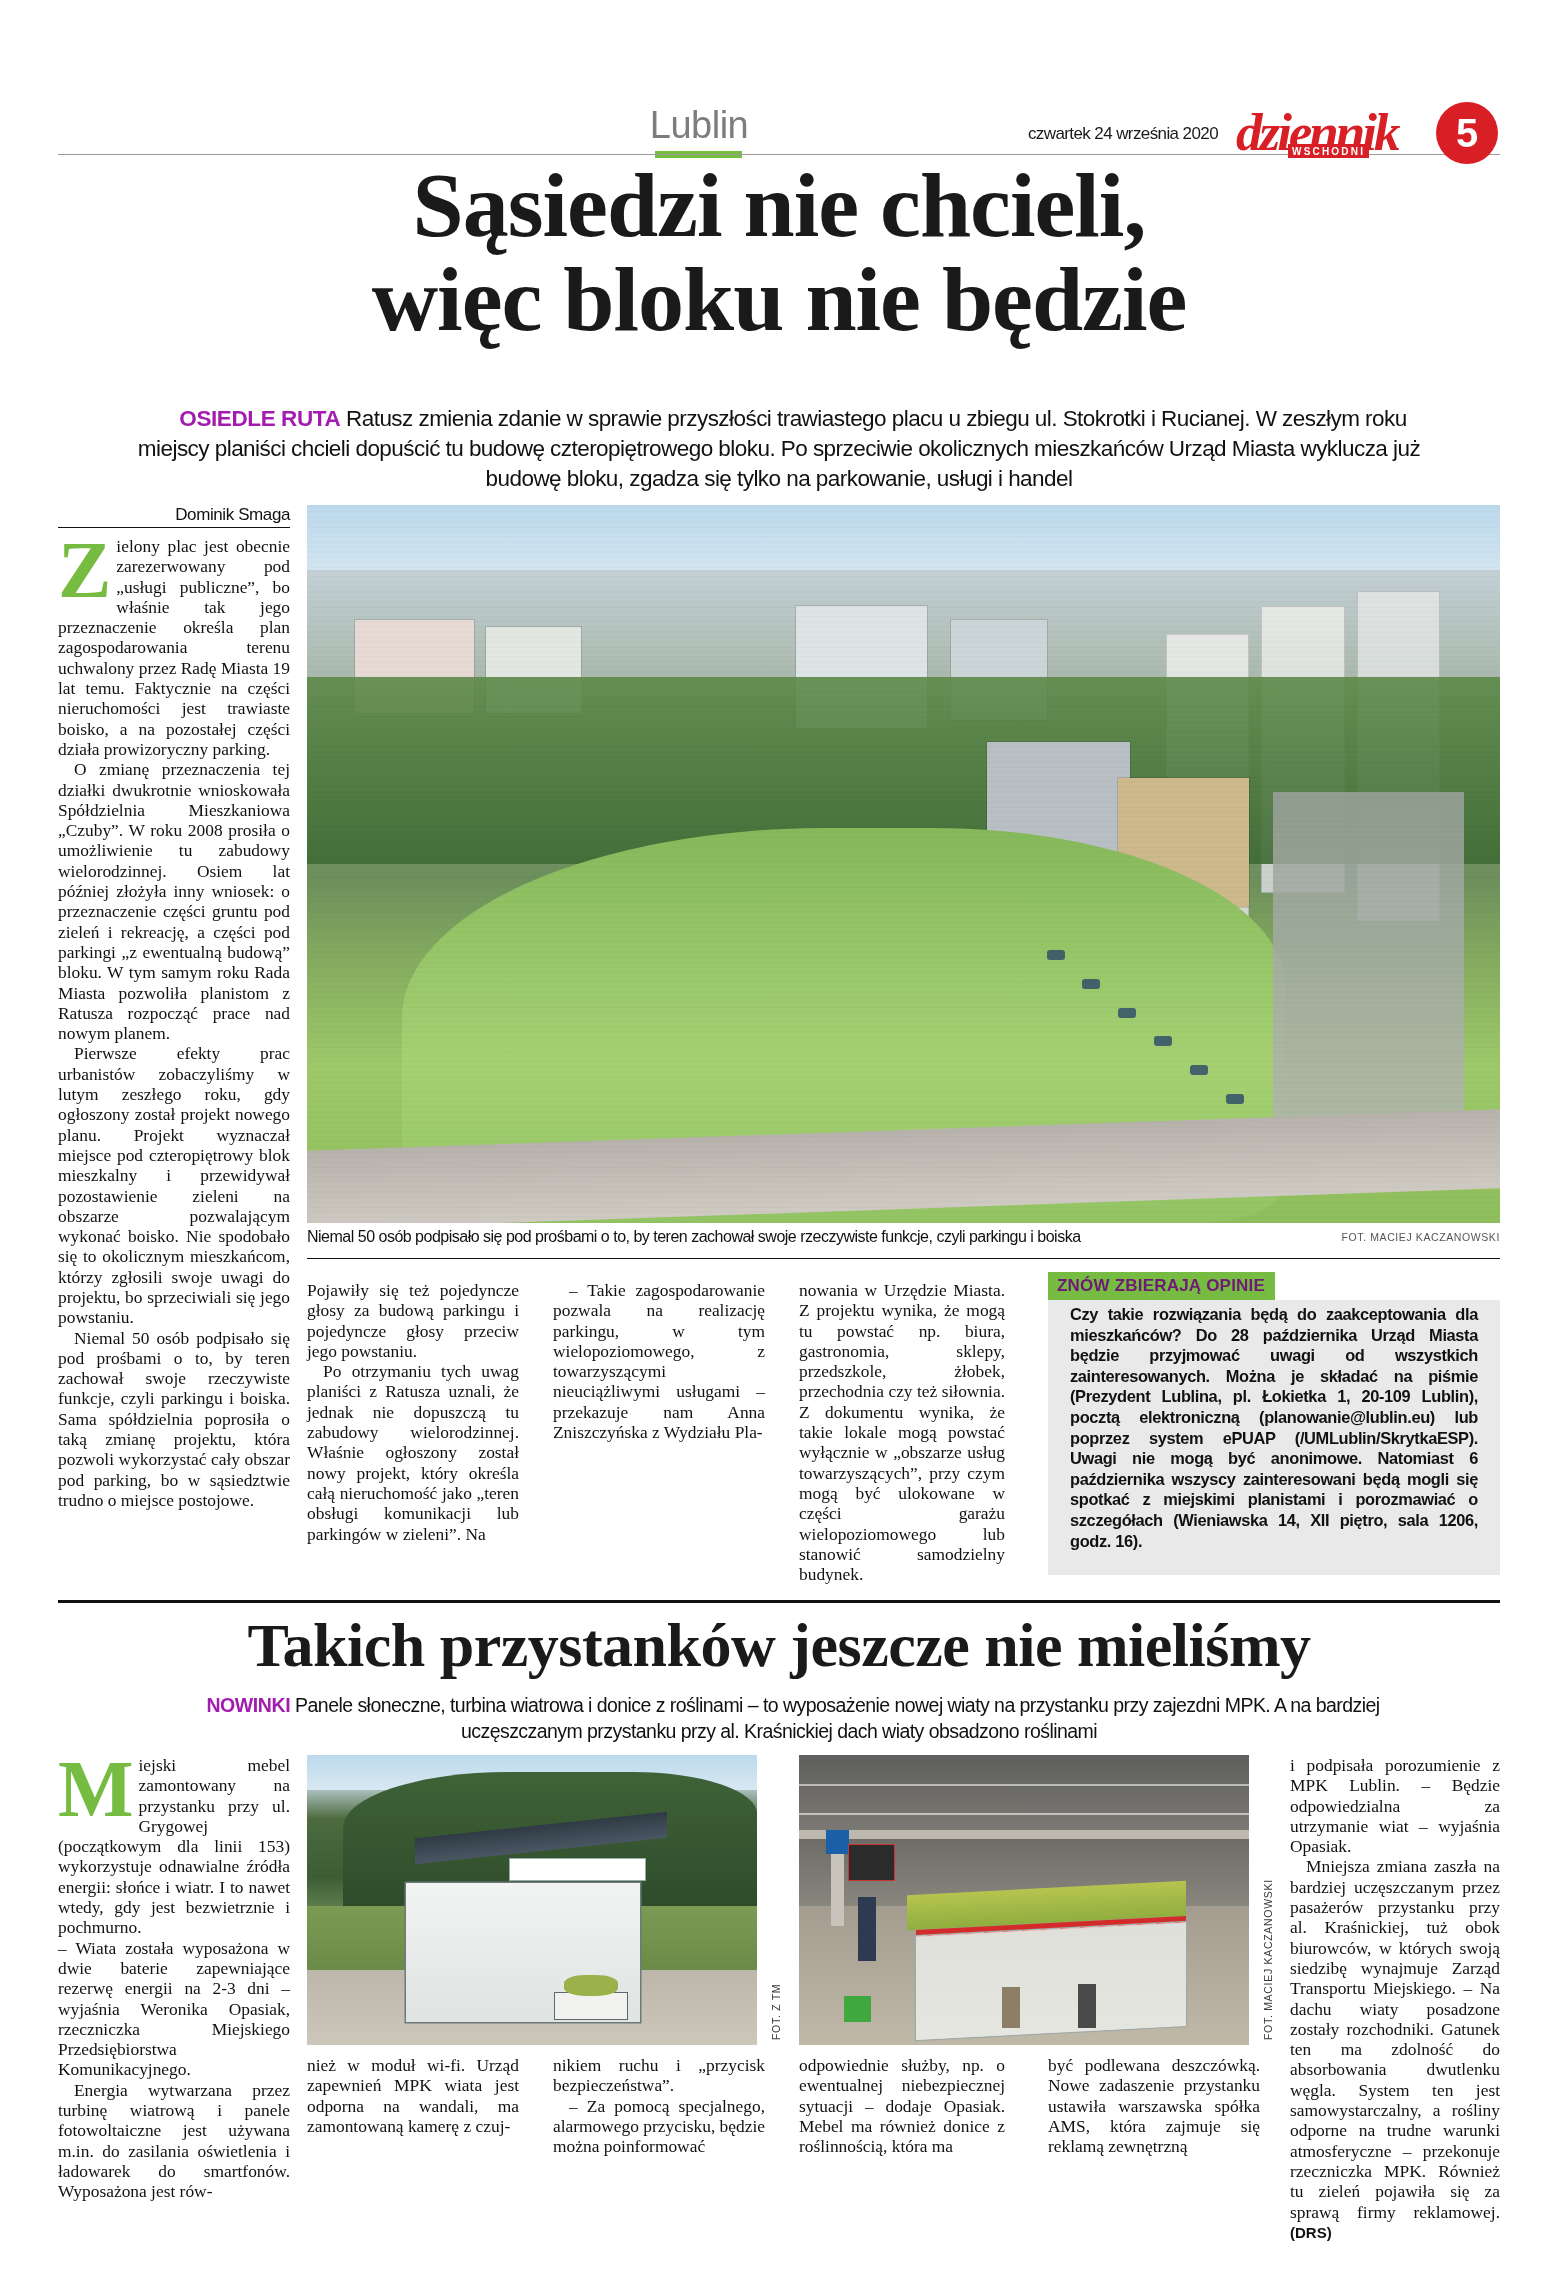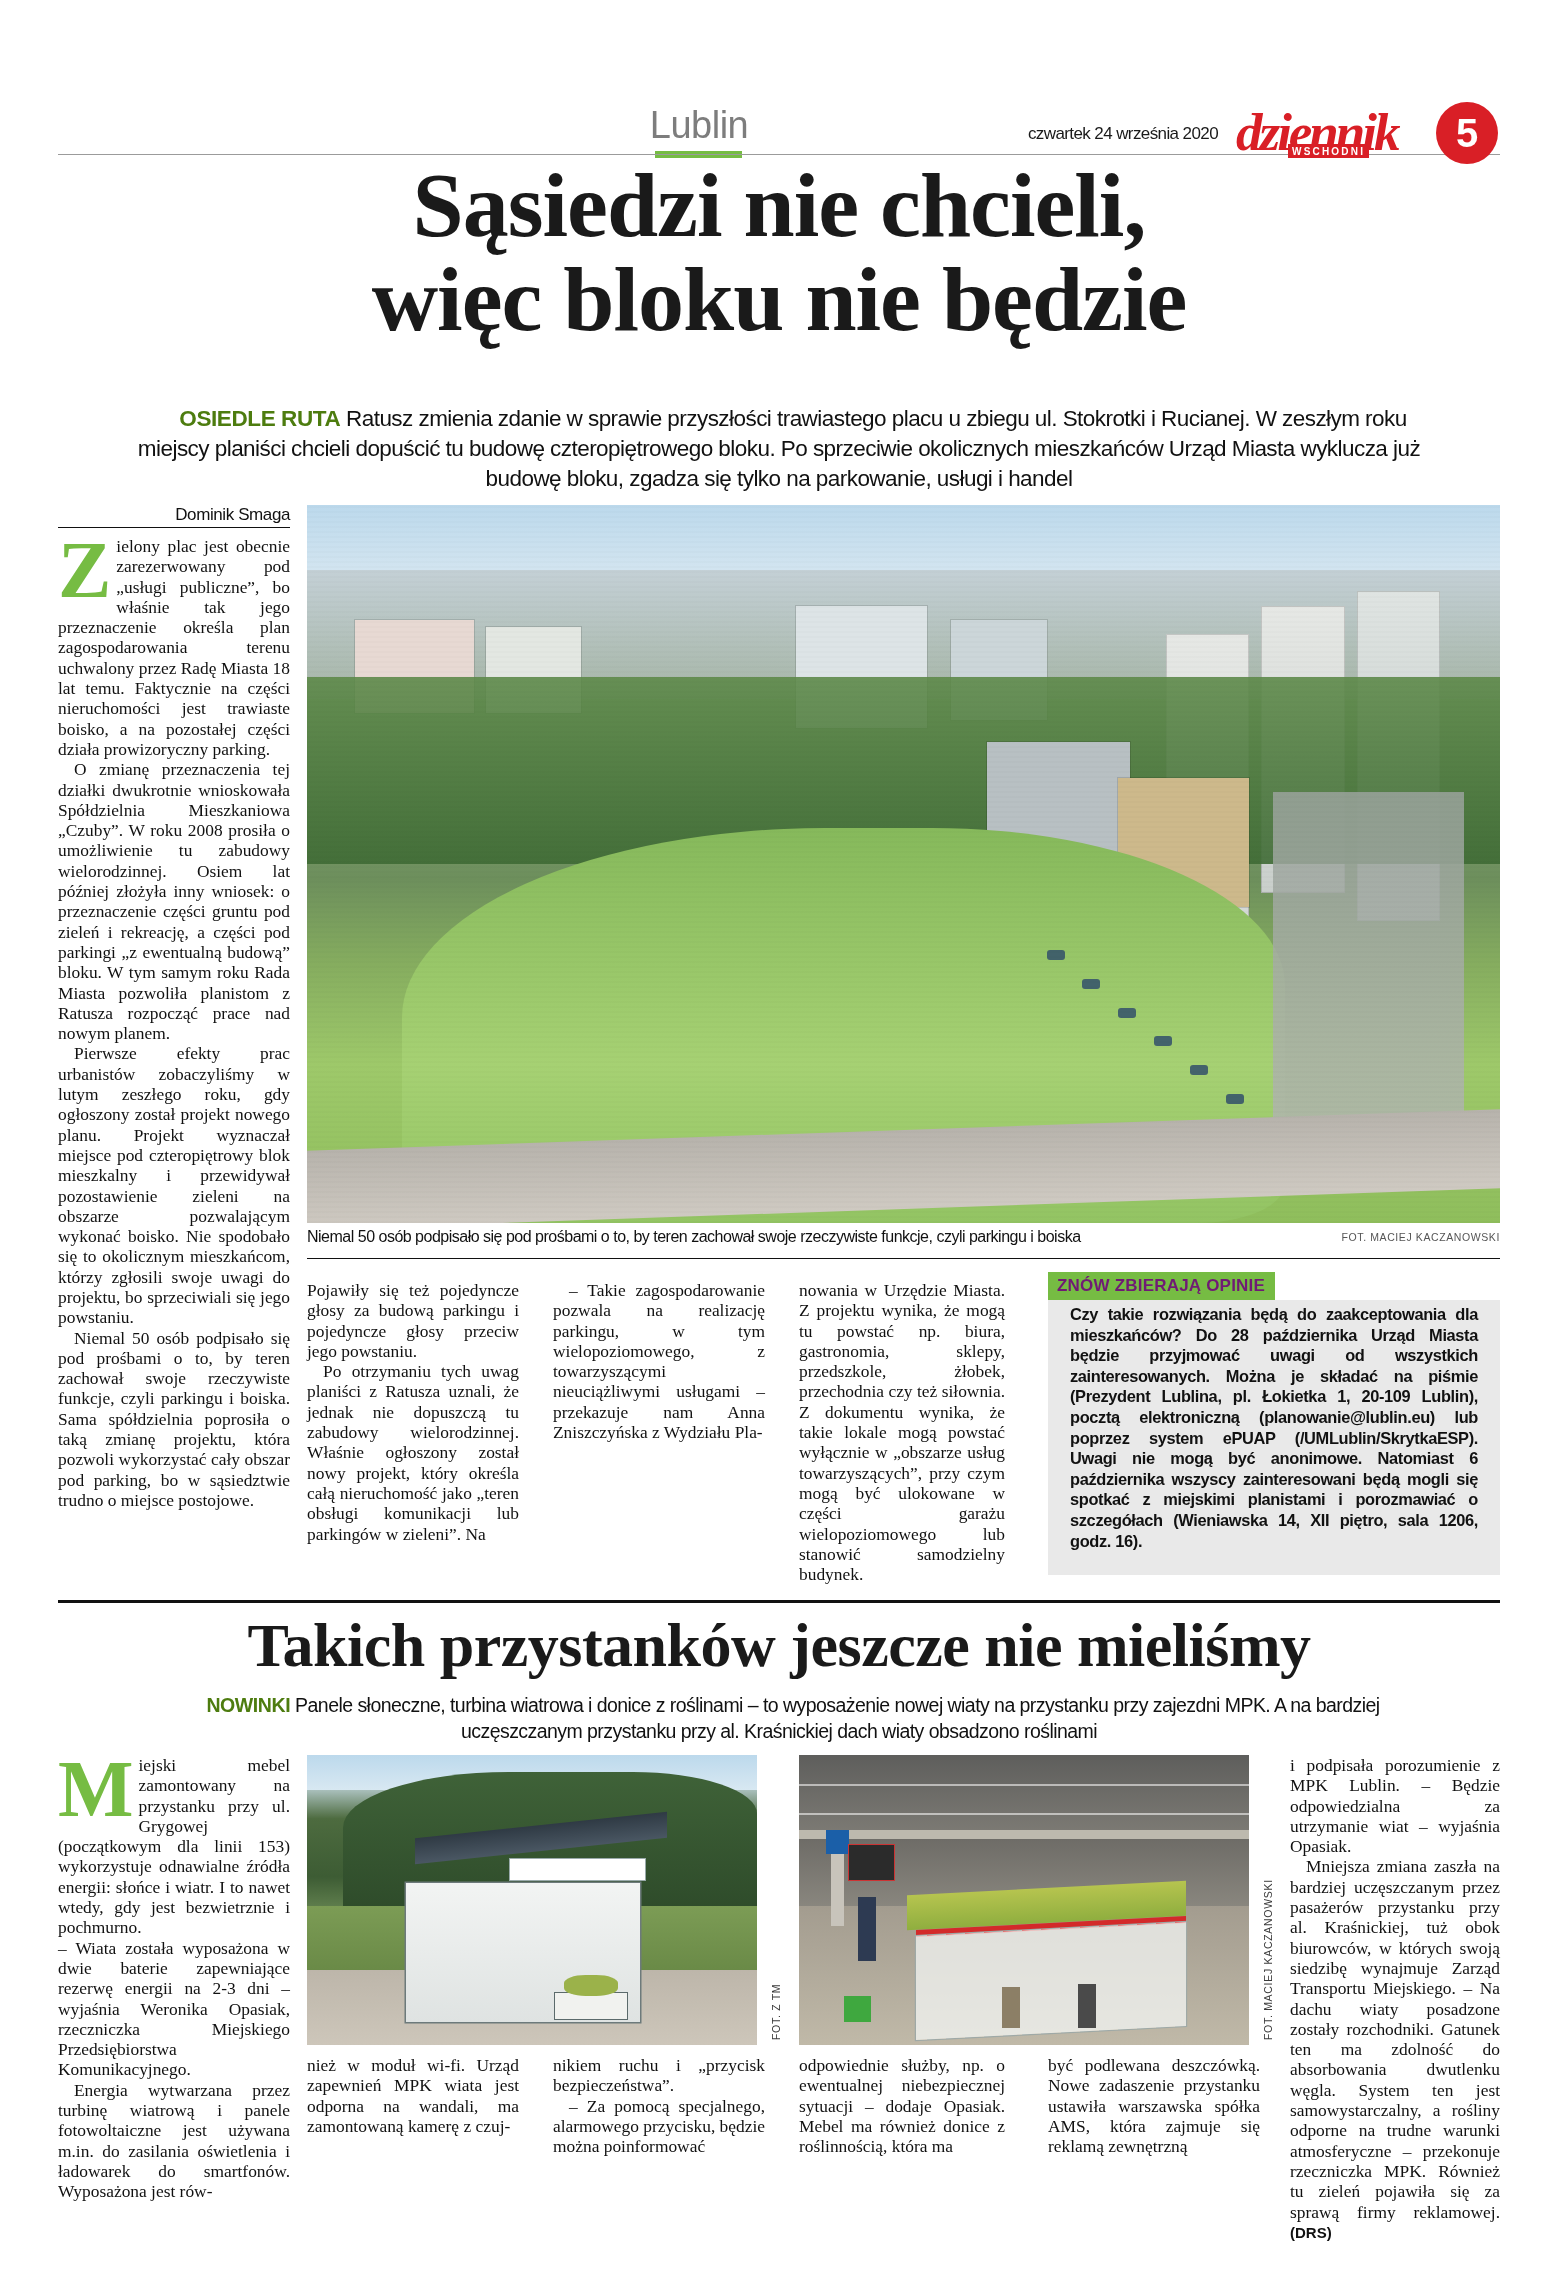--- a/index.html
+++ b/index.html
@@ -50,21 +50,21 @@
     font-size:92px;line-height:94px;color:#1a1a1a;letter-spacing:-1px;
   }
   .hl1 .l2{display:block;}
 
   
   .lead1{
     position:absolute;left:62px;top:404px;width:1318px;text-align:center;
     font-family:"Liberation Sans",sans-serif;font-size:22.5px;line-height:30px;
     color:#111;letter-spacing:-0.55px;
   }
-  .kicker-green{color:#4d7c0f;font-weight:bold;letter-spacing:-0.4px;margin-left:28px;}
+  .kicker-green{color:#a21caf;font-weight:bold;letter-spacing:-0.4px;margin-left:28px;}
 
   
   .byline-wrap{position:absolute;left:0;top:505px;width:232px;}
   .byline{
     font-family:"Liberation Sans",sans-serif;font-size:17px;color:#111;
     text-align:right;letter-spacing:-0.4px;padding-bottom:2px;
     border-bottom:1.5px solid #111;
   }
   .col{
     position:absolute;font-family:"Liberation Serif",serif;
@@ -213,21 +213,21 @@
 
   <div class="lead1">
     <span class="kicker-green">OSIEDLE RUTA</span><span> Ratusz zmienia zdanie w sprawie przyszłości trawiastego placu u zbiegu ul. Stokrotki i Rucianej. W zeszłym roku miejscy planiści chcieli dopuścić tu budowę czteropiętrowego bloku. Po sprzeciwie okolicznych mieszkańców Urząd Miasta wyklucza już budowę bloku, zgadza się tylko na parkowanie, usługi i handel</span>
   </div>
 
   <div class="byline-wrap">
     <div class="byline">Dominik Smaga</div>
   </div>
 
   <div class="col a1c1">
-    <p class="noind"><span class="dropcap">Z</span><span>ielony plac jest obecnie zarezerwowany pod „usługi publiczne”, bo właśnie tak jego przeznaczenie określa plan zagospodarowania terenu uchwalony przez Radę Miasta 18 lat temu. Faktycznie na części nieruchomości jest trawiaste boisko, a na pozostałej części działa prowizoryczny parking.</span></p>
+    <p class="noind"><span class="dropcap">Z</span><span>ielony plac jest obecnie zarezerwowany pod „usługi publiczne”, bo właśnie tak jego przeznaczenie określa plan zagospodarowania terenu uchwalony przez Radę Miasta 19 lat temu. Faktycznie na części nieruchomości jest trawiaste boisko, a na pozostałej części działa prowizoryczny parking.</span></p>
     <p>O zmianę przeznaczenia tej działki dwukrotnie wnioskowała Spółdzielnia Mieszkaniowa „Czuby”. W roku 2008 prosiła o umożliwienie tu zabudowy wielorodzinnej. Osiem lat później złożyła inny wniosek: o przeznaczenie części gruntu pod zieleń i rekreację, a części pod parkingi „z ewentualną budową” bloku. W tym samym roku Rada Miasta pozwoliła planistom z Ratusza rozpocząć prace nad nowym planem.</p>
     <p>Pierwsze efekty prac urbanistów zobaczyliśmy w lutym zeszłego roku, gdy ogłoszony został projekt nowego planu. Projekt wyznaczał miejsce pod czteropiętrowy blok mieszkalny i przewidywał pozostawienie zieleni na obszarze pozwalającym wykonać boisko. Nie spodobało się to okolicznym mieszkańcom, którzy zgłosili swoje uwagi do projektu, bo sprzeciwiali się jego powstaniu.</p>
     <p>Niemal 50 osób podpisało się pod prośbami o to, by teren zachował swoje rzeczywiste funkcje, czyli parkingu i boiska. Sama spółdzielnia poprosiła o taką zmianę projektu, która pozwoli wykorzystać cały obszar pod parking, bo w sąsiedztwie trudno o miejsce postojowe.</p>
   </div>
 
   <div class="photo1">
     <div class="ph-sky"></div>
     <div class="ph-city"></div>
     <div class="ph-blk" style="left:4%;top:16%;width:10%;height:13%;background:#e7d9d3;"></div>
     <div class="ph-blk" style="left:15%;top:17%;width:8%;height:12%;background:#e3e7e2;"></div>

